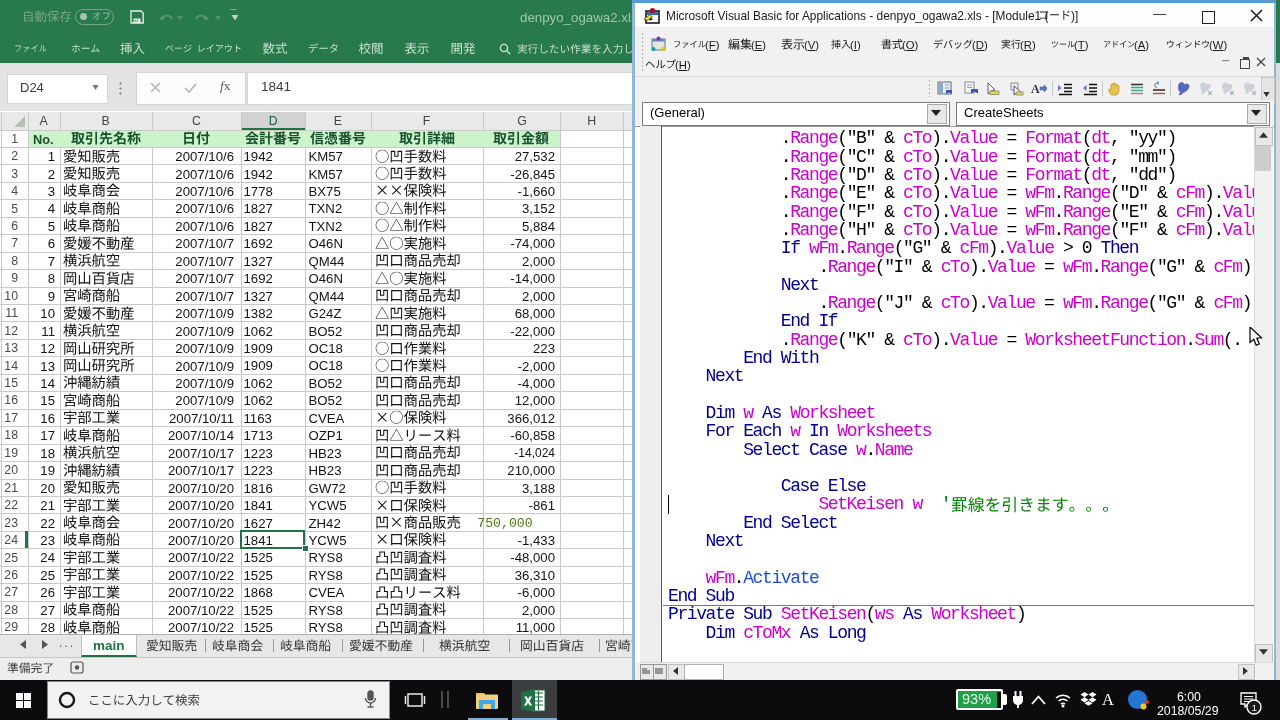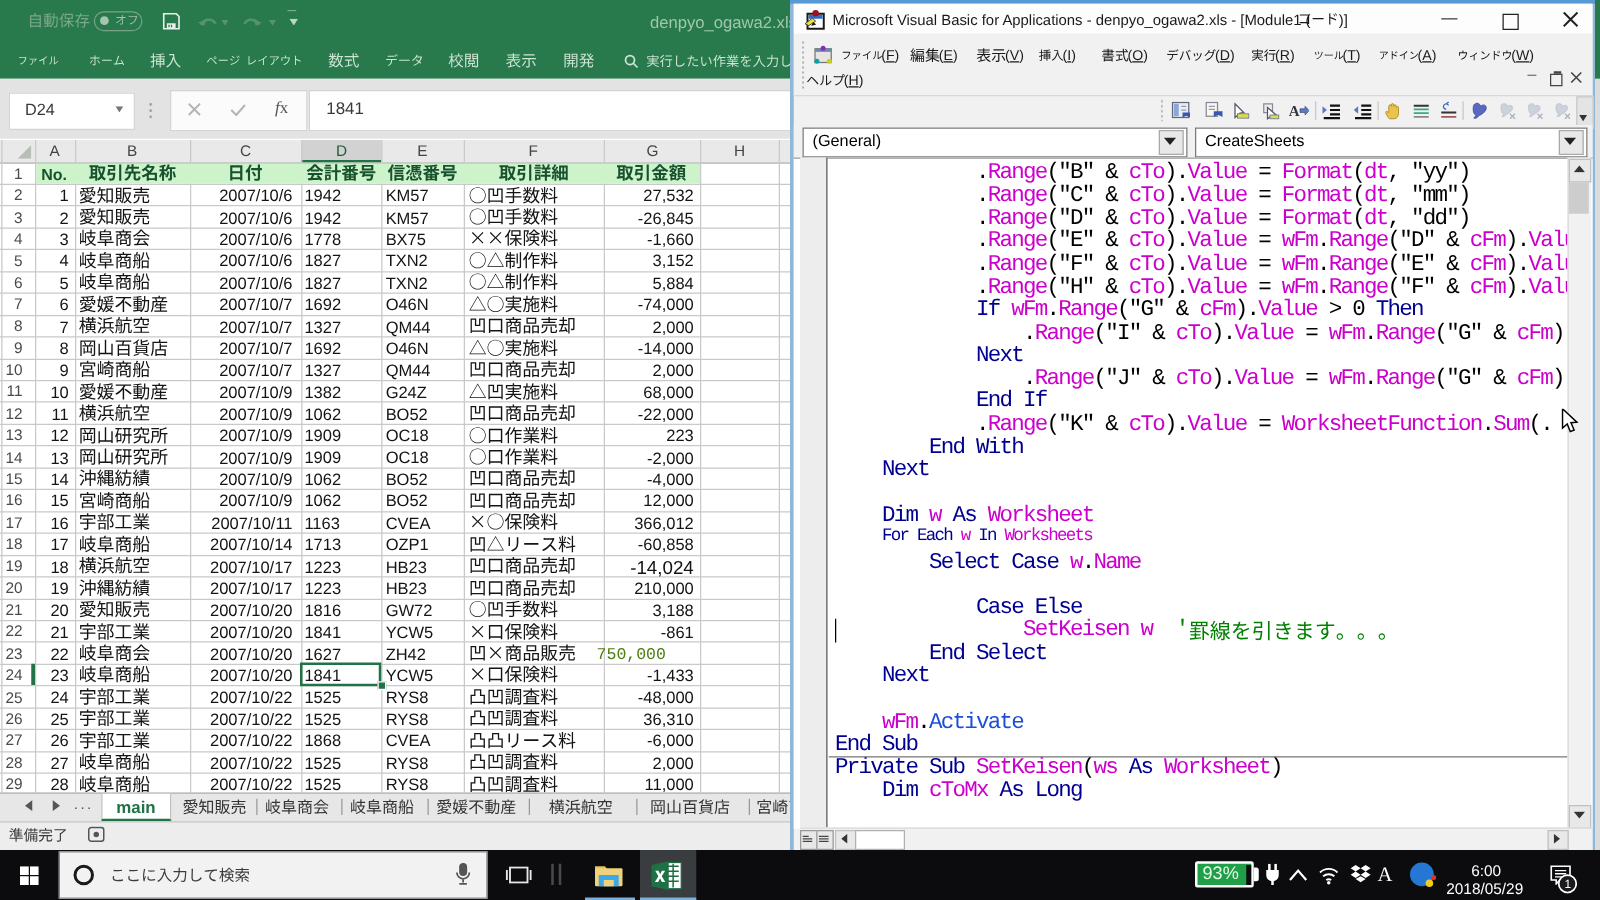--- a/index.html
+++ b/index.html
@@ -710,21 +710,21 @@
 <div style="position:absolute;left:243.5px;top:445.7px;font-size:13.2px;color:#141414;white-space:pre;font-family:'Liberation Sans',sans-serif">1223</div>
 <div style="position:absolute;left:308.5px;top:445.7px;font-size:13.2px;color:#141414;white-space:pre;font-family:'Liberation Sans',sans-serif">HB23</div>
 <svg style="position:absolute;left:374.5px;top:445.2px;overflow:visible" width="85.80" height="14.30" viewBox="0 0 6000 1000" fill="#141414">
     <use href="#g61" x="0"></use>
     <use href="#g81" x="1000"></use>
     <use href="#g66" x="2000"></use>
     <use href="#g82" x="3000"></use>
     <use href="#g59" x="4000"></use>
     <use href="#g83" x="5000"></use>
   </svg>
-<div style="position:absolute;left:455px;top:445.7px;width:100px;font-size:15px;color:#141414;text-align:right;font-family:'Liberation Sans',sans-serif">-14,024</div>
+<div style="position:absolute;left:455px;top:445.7px;width:100px;font-size:12px;color:#141414;text-align:right;font-family:'Liberation Sans',sans-serif">-14,024</div>
 <div style="position:absolute;left:20px;top:463.2px;width:35px;font-size:13.2px;color:#141414;text-align:right;font-family:'Liberation Sans',sans-serif">19</div>
 <svg style="position:absolute;left:62.5px;top:462.7px;overflow:visible" width="57.20" height="14.30" viewBox="0 0 4000 1000" fill="#141414">
     <use href="#g94" x="0"></use>
     <use href="#g95" x="1000"></use>
     <use href="#g96" x="2000"></use>
     <use href="#g97" x="3000"></use>
   </svg>
 <div style="position:absolute;left:150px;top:463.2px;width:84px;font-size:13.2px;color:#141414;text-align:right;font-family:'Liberation Sans',sans-serif">2007/10/17</div>
 <div style="position:absolute;left:243.5px;top:463.15000000000003px;font-size:13.2px;color:#141414;white-space:pre;font-family:'Liberation Sans',sans-serif">1223</div>
 <div style="position:absolute;left:308.5px;top:463.15000000000003px;font-size:13.2px;color:#141414;white-space:pre;font-family:'Liberation Sans',sans-serif">HB23</div>
@@ -1170,21 +1170,21 @@
     <div style="position:absolute;left:118.8px;top:93.9px;font-family:'Liberation Mono',monospace;font-size:18px;letter-spacing:-1.4px;white-space:pre"><span style="color:#000">.</span><span style="color:#cc00cc">Range</span><span style="color:#000">(</span><span style="color:#000">″H″</span><span style="color:#000"> &amp; </span><span style="color:#cc00cc">cTo</span><span style="color:#000">).</span><span style="color:#cc00cc">Value</span><span style="color:#000"> = </span><span style="color:#cc00cc">wFm</span><span style="color:#000">.</span><span style="color:#cc00cc">Range</span><span style="color:#000">(</span><span style="color:#000">″F″</span><span style="color:#000"> &amp; </span><span style="color:#cc00cc">cFm</span><span style="color:#000">).</span><span style="color:#cc00cc">Value</span></div>
     <div style="position:absolute;left:118.8px;top:112.2px;font-family:'Liberation Mono',monospace;font-size:18px;letter-spacing:-1.4px;white-space:pre"><span style="color:#000090">If </span><span style="color:#cc00cc">wFm</span><span style="color:#000">.</span><span style="color:#cc00cc">Range</span><span style="color:#000">(</span><span style="color:#000">″G″</span><span style="color:#000"> &amp; </span><span style="color:#cc00cc">cFm</span><span style="color:#000">).</span><span style="color:#cc00cc">Value</span><span style="color:#000"> &gt; 0 </span><span style="color:#000090">Then</span></div>
     <div style="position:absolute;left:156.4px;top:130.5px;font-family:'Liberation Mono',monospace;font-size:18px;letter-spacing:-1.4px;white-space:pre"><span style="color:#000">.</span><span style="color:#cc00cc">Range</span><span style="color:#000">(</span><span style="color:#000">″I″</span><span style="color:#000"> &amp; </span><span style="color:#cc00cc">cTo</span><span style="color:#000">).</span><span style="color:#cc00cc">Value</span><span style="color:#000"> = </span><span style="color:#cc00cc">wFm</span><span style="color:#000">.</span><span style="color:#cc00cc">Range</span><span style="color:#000">(</span><span style="color:#000">″G″</span><span style="color:#000"> &amp; </span><span style="color:#cc00cc">cFm</span><span style="color:#000">)</span></div>
     <div style="position:absolute;left:118.8px;top:148.8px;font-family:'Liberation Mono',monospace;font-size:18px;letter-spacing:-1.4px;white-space:pre"><span style="color:#000090">Next</span></div>
     <div style="position:absolute;left:156.4px;top:167.1px;font-family:'Liberation Mono',monospace;font-size:18px;letter-spacing:-1.4px;white-space:pre"><span style="color:#000">.</span><span style="color:#cc00cc">Range</span><span style="color:#000">(</span><span style="color:#000">″J″</span><span style="color:#000"> &amp; </span><span style="color:#cc00cc">cTo</span><span style="color:#000">).</span><span style="color:#cc00cc">Value</span><span style="color:#000"> = </span><span style="color:#cc00cc">wFm</span><span style="color:#000">.</span><span style="color:#cc00cc">Range</span><span style="color:#000">(</span><span style="color:#000">″G″</span><span style="color:#000"> &amp; </span><span style="color:#cc00cc">cFm</span><span style="color:#000">)</span></div>
     <div style="position:absolute;left:118.8px;top:185.4px;font-family:'Liberation Mono',monospace;font-size:18px;letter-spacing:-1.4px;white-space:pre"><span style="color:#000090">End If</span></div>
     <div style="position:absolute;left:118.8px;top:203.7px;font-family:'Liberation Mono',monospace;font-size:18px;letter-spacing:-1.4px;white-space:pre"><span style="color:#000">.</span><span style="color:#cc00cc">Range</span><span style="color:#000">(</span><span style="color:#000">″K″</span><span style="color:#000"> &amp; </span><span style="color:#cc00cc">cTo</span><span style="color:#000">).</span><span style="color:#cc00cc">Value</span><span style="color:#000"> = </span><span style="color:#cc00cc">WorksheetFunction</span><span style="color:#000">.</span><span style="color:#cc00cc">Sum</span><span style="color:#000">(.</span></div>
     <div style="position:absolute;left:81.2px;top:222.0px;font-family:'Liberation Mono',monospace;font-size:18px;letter-spacing:-1.4px;white-space:pre"><span style="color:#000090">End With</span></div>
     <div style="position:absolute;left:43.6px;top:240.3px;font-family:'Liberation Mono',monospace;font-size:18px;letter-spacing:-1.4px;white-space:pre"><span style="color:#000090">Next</span></div>
     <div style="position:absolute;left:43.6px;top:276.9px;font-family:'Liberation Mono',monospace;font-size:18px;letter-spacing:-1.4px;white-space:pre"><span style="color:#000090">Dim </span><span style="color:#cc00cc">w</span><span style="color:#000"> </span><span style="color:#000090">As </span><span style="color:#cc00cc">Worksheet</span></div>
-    <div style="position:absolute;left:43.6px;top:295.2px;font-family:'Liberation Mono',monospace;font-size:14px;letter-spacing:-1.4px;white-space:pre"><span style="color:#000090">For Each </span><span style="color:#cc00cc">w</span><span style="color:#000"> </span><span style="color:#000090">In </span><span style="color:#cc00cc">Worksheets</span></div>
+    <div style="position:absolute;left:43.6px;top:295.2px;font-family:'Liberation Mono',monospace;font-size:18px;letter-spacing:-1.4px;white-space:pre"><span style="color:#000090">For Each </span><span style="color:#cc00cc">w</span><span style="color:#000"> </span><span style="color:#000090">In </span><span style="color:#cc00cc">Worksheets</span></div>
     <div style="position:absolute;left:81.2px;top:313.5px;font-family:'Liberation Mono',monospace;font-size:18px;letter-spacing:-1.4px;white-space:pre"><span style="color:#000090">Select Case </span><span style="color:#cc00cc">w</span><span style="color:#000">.</span><span style="color:#cc00cc">Name</span></div>
     <div style="position:absolute;left:118.8px;top:350.1px;font-family:'Liberation Mono',monospace;font-size:18px;letter-spacing:-1.4px;white-space:pre"><span style="color:#000090">Case Else</span></div>
     <svg style="position:absolute;left:289.0px;top:369.8px;overflow:visible" width="168.00" height="16.80" viewBox="0 0 10000 1000" fill="#008000">
       <use href="#g123" x="0"></use>
       <use href="#g124" x="1000"></use>
       <use href="#g37" x="2000"></use>
       <use href="#g125" x="3000"></use>
       <use href="#g126" x="4000"></use>
       <use href="#g127" x="5000"></use>
       <use href="#g128" x="6000"></use>

